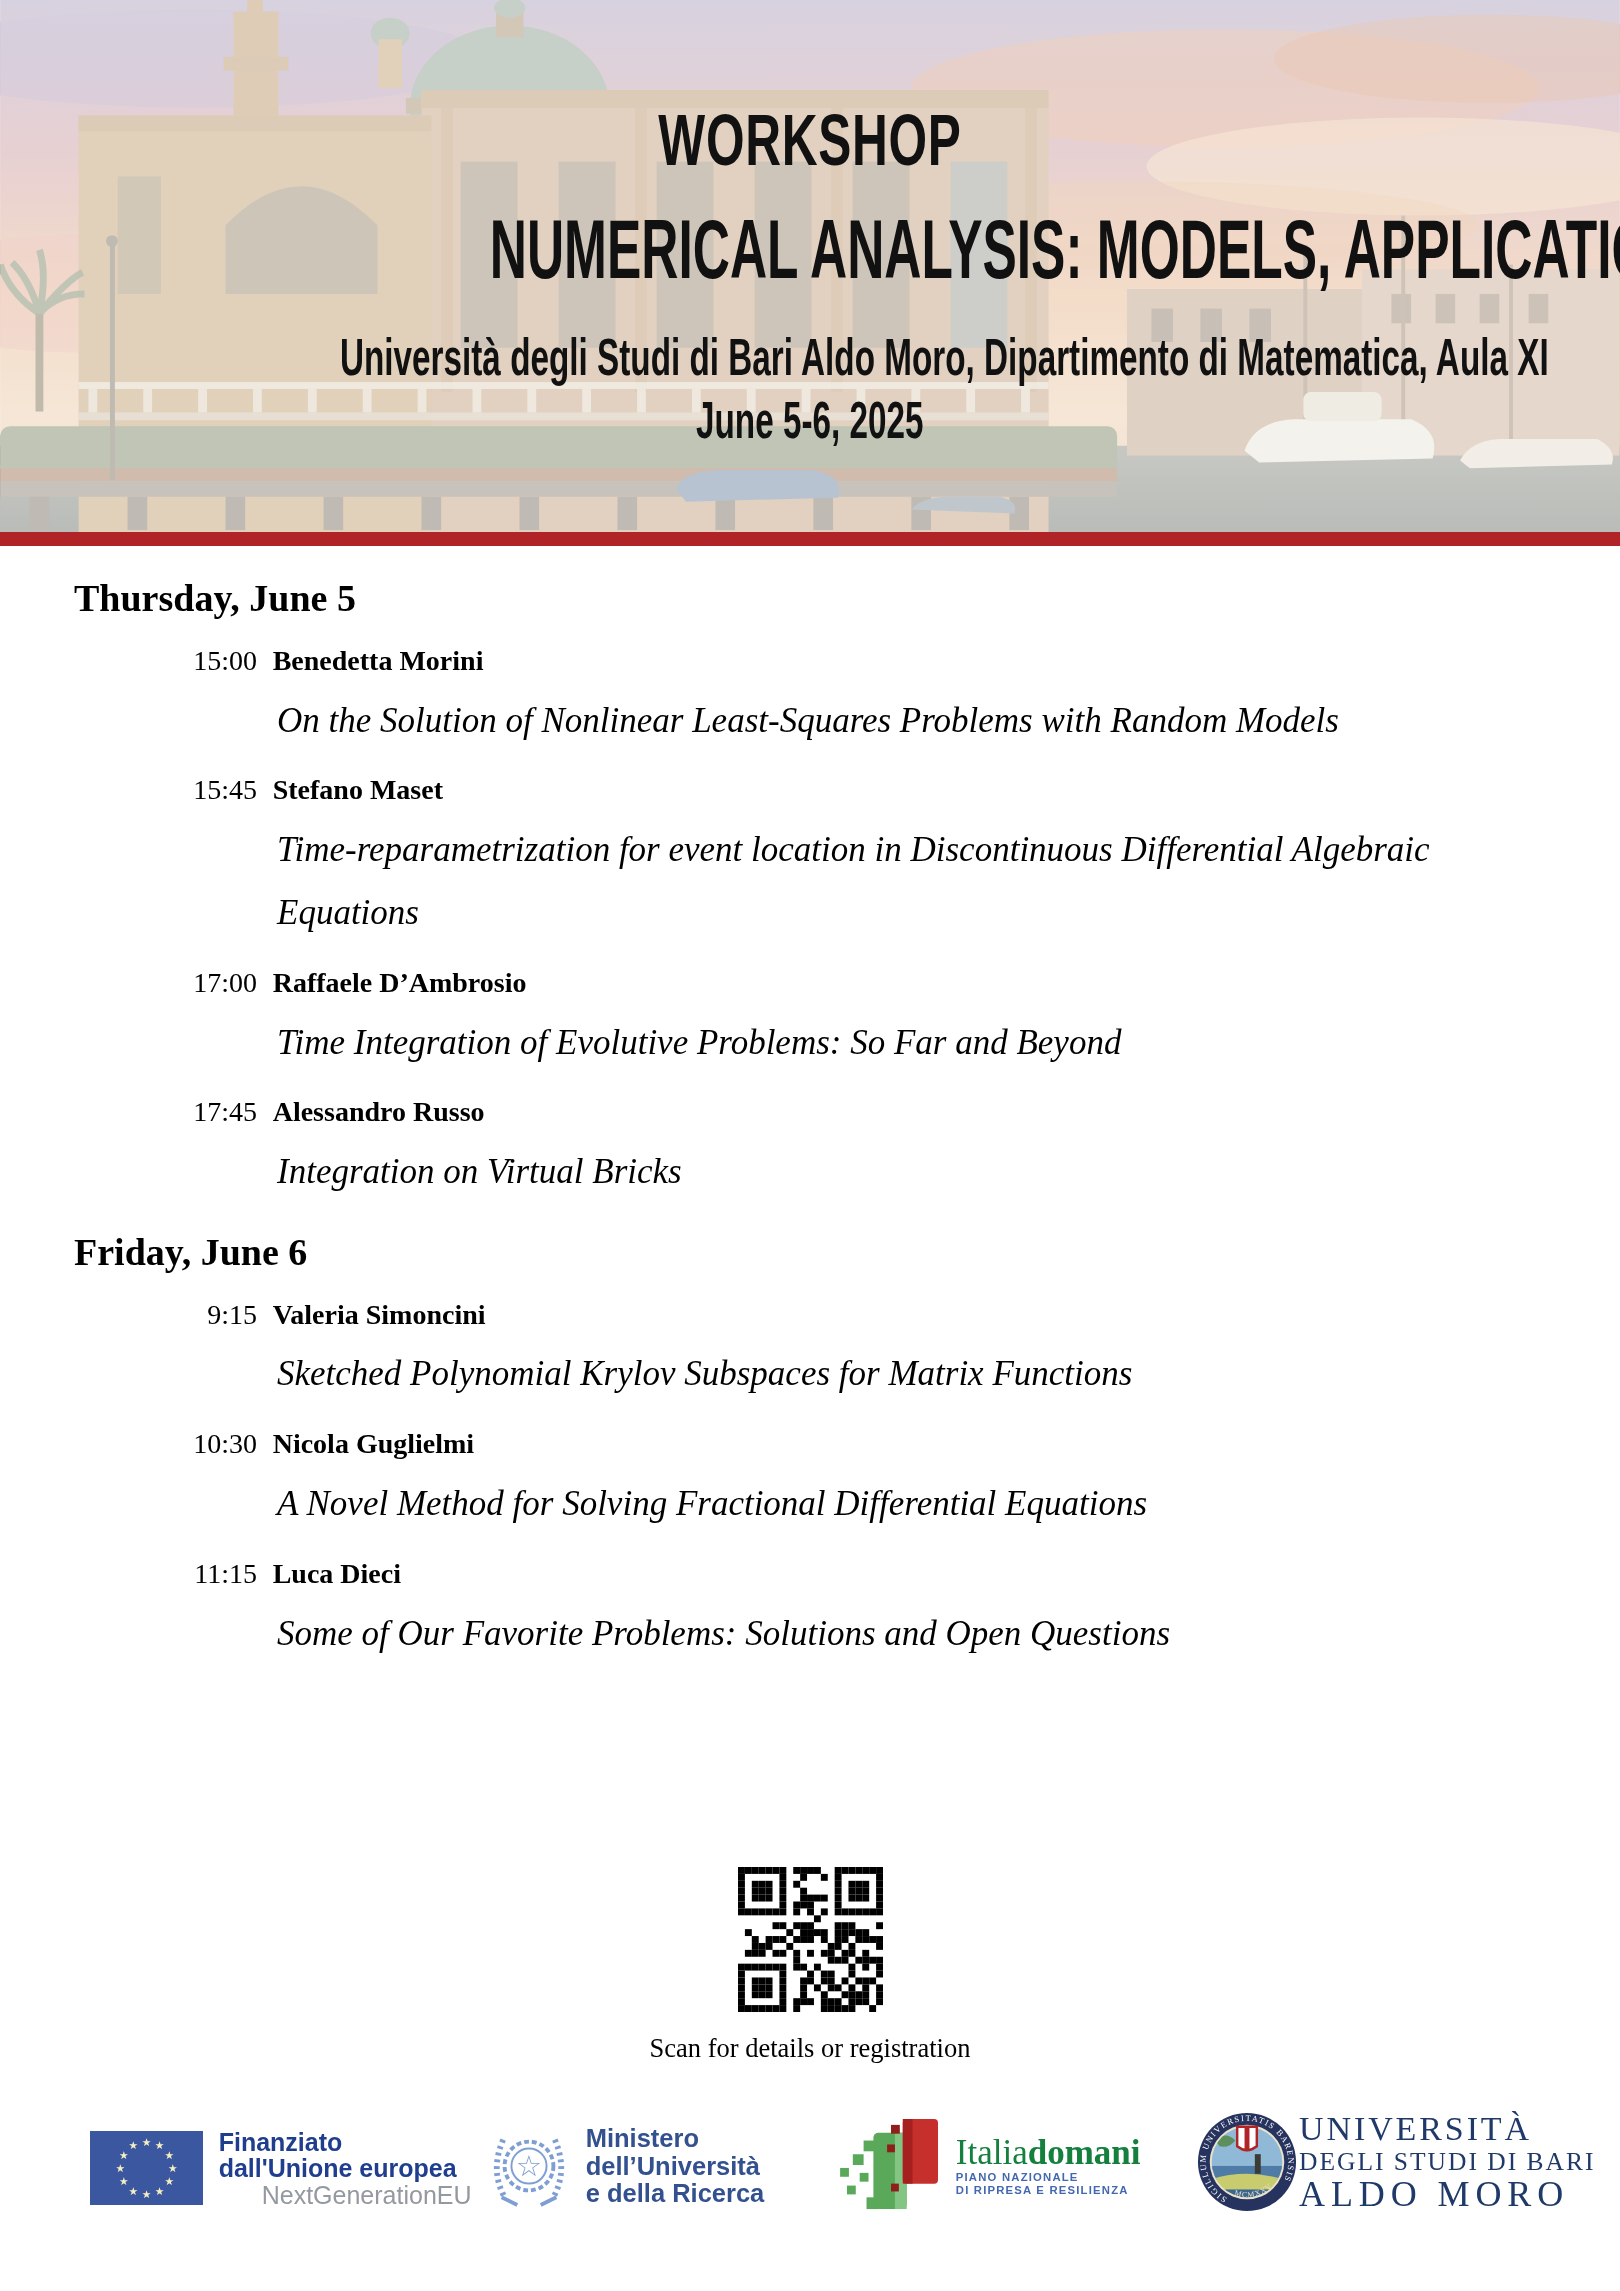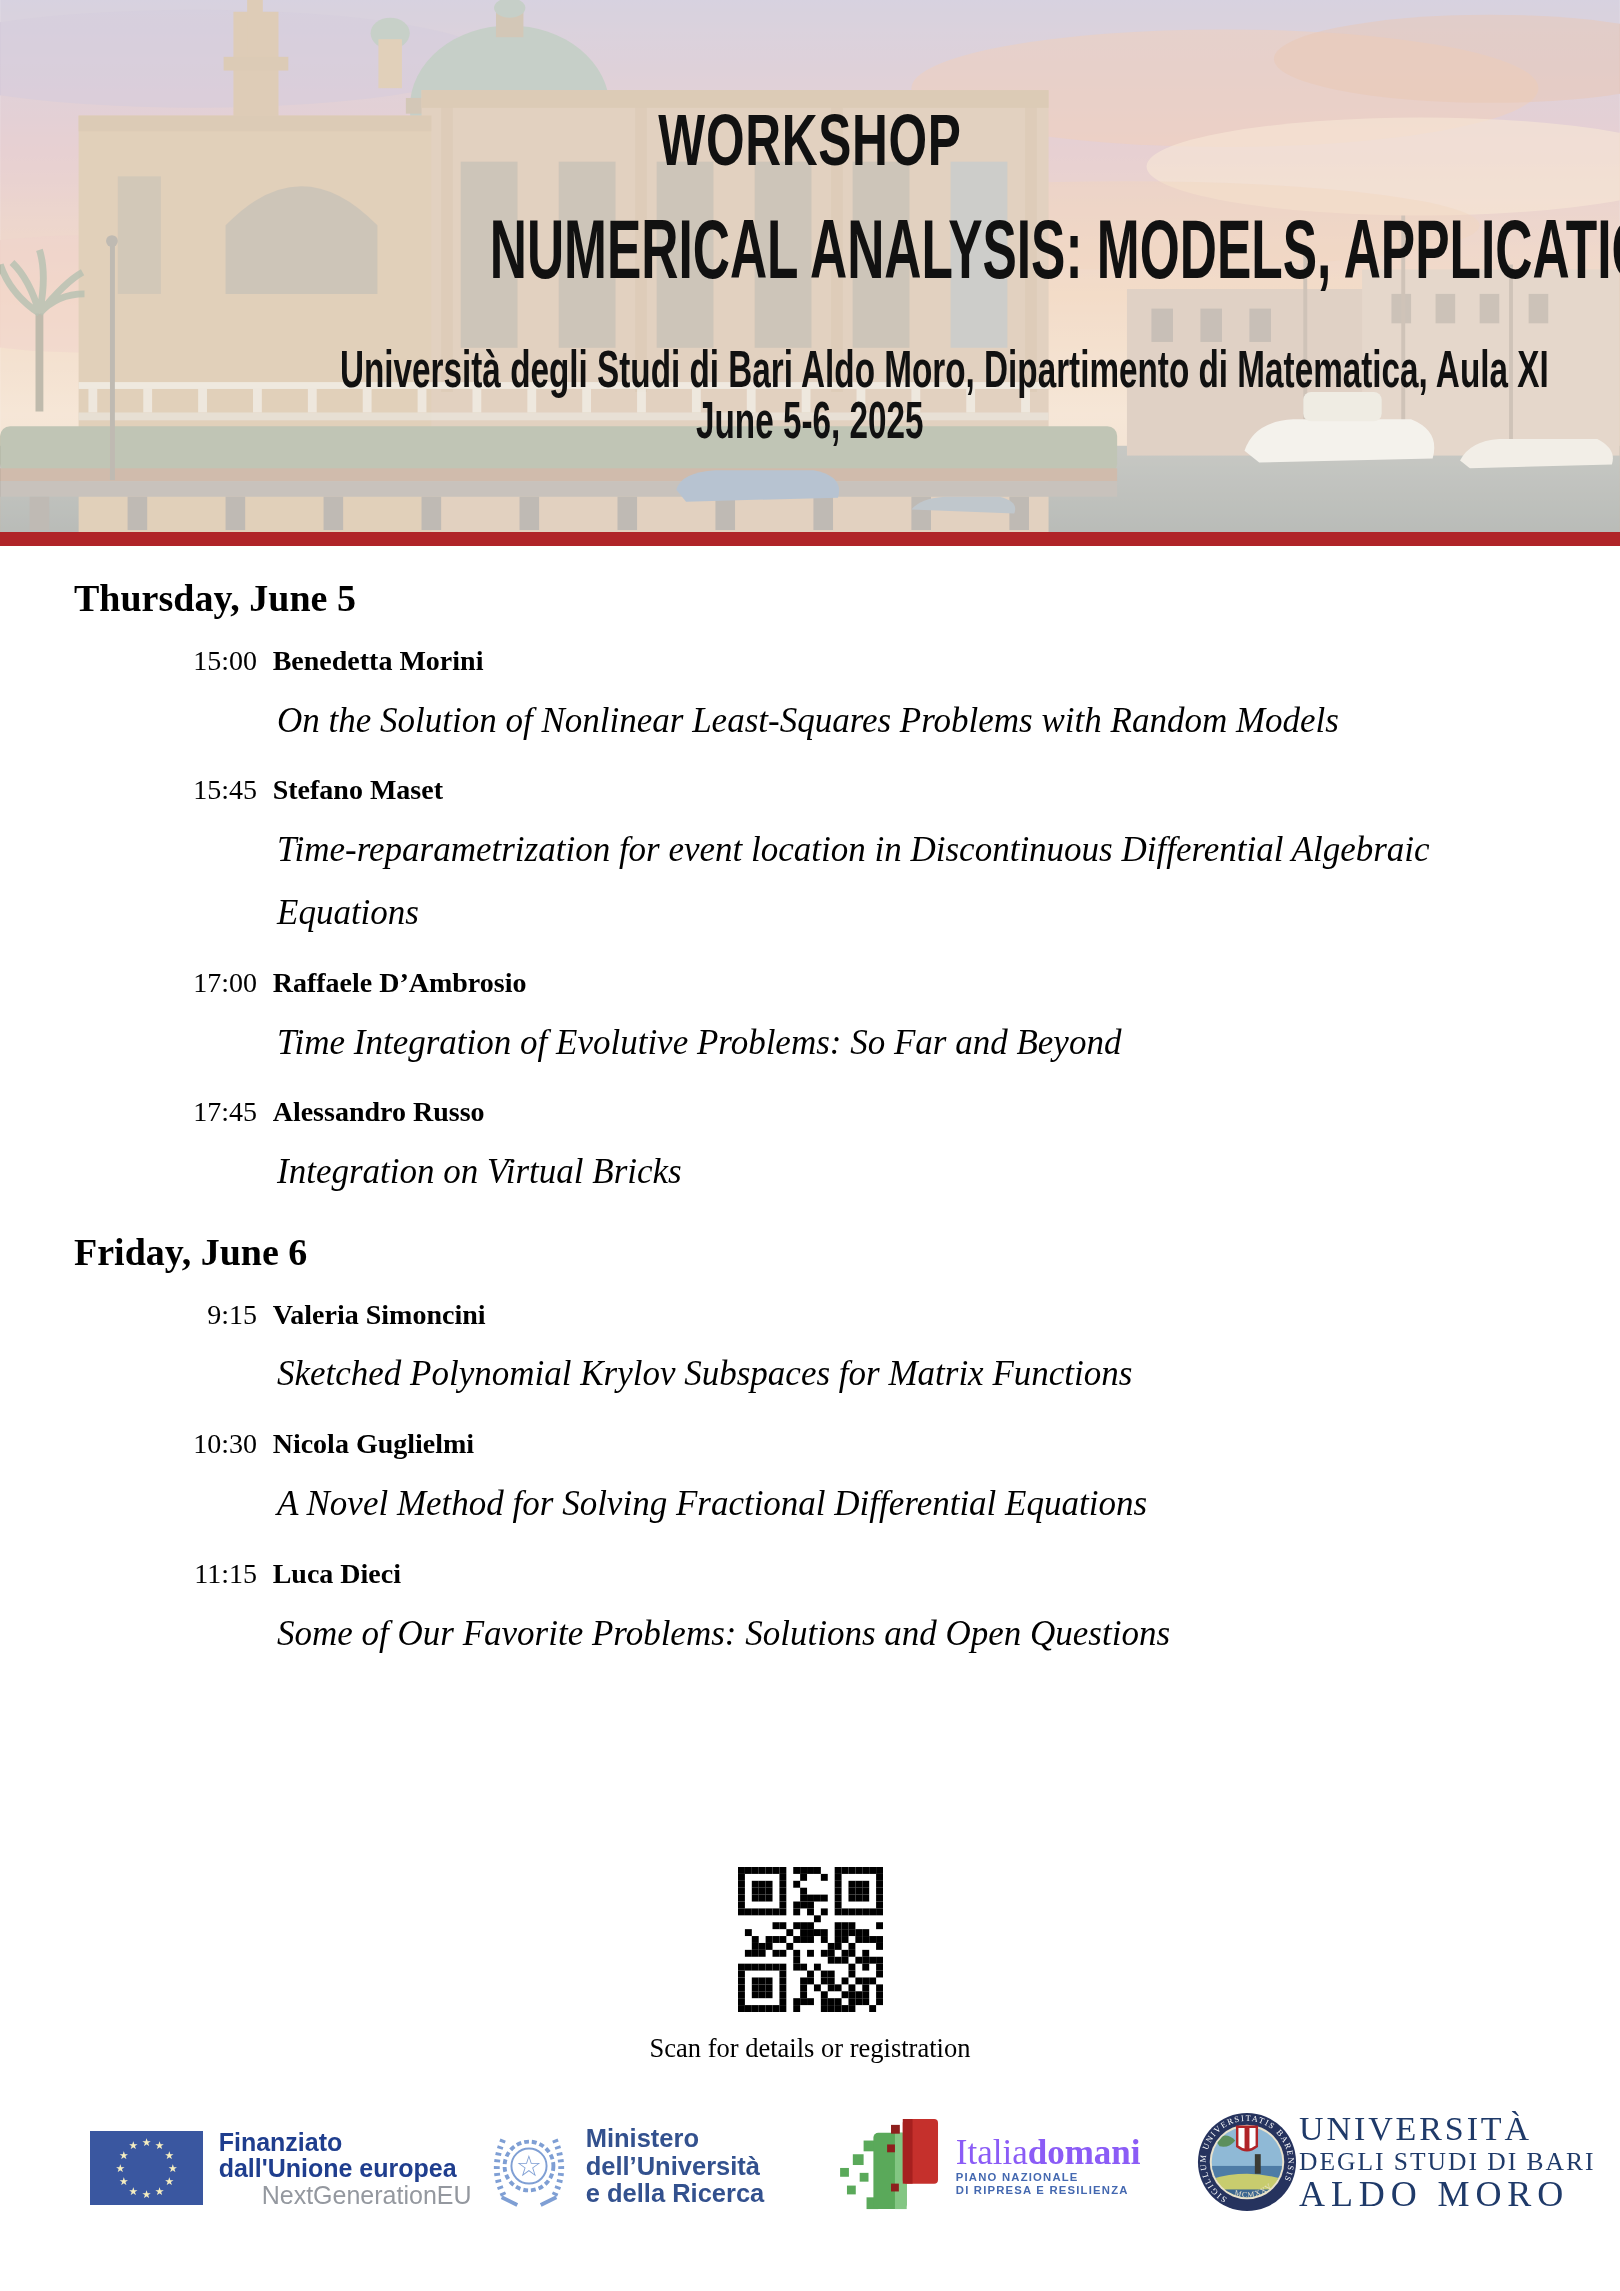--- a/index.html
+++ b/index.html
@@ -10,21 +10,21 @@
   .hero{position:absolute;top:0;left:0;width:1620px;height:628px;overflow:hidden;}
   .hero svg{display:block;}
   .red-bar{position:absolute;top:532px;left:0;width:1620px;height:13.7px;}
   .hero-text{position:absolute;left:0;width:100%;text-align:center;white-space:nowrap;
              font-family:"Liberation Sans","DejaVu Sans",sans-serif;font-weight:700;color:#111;}
   .hero-text>span{display:inline-block;transform-origin:50% 50%;}
   .ht1{top:98px;font-size:73px;}
   .ht1>span{transform:scaleX(.68);letter-spacing:1px;}
   .ht2{top:202px;font-size:83px;}
   .ht2>span{transform:scaleX(.62);}
-  .ht3{top:327px;font-size:52px;margin-top:12px;}
+  .ht3{top:327px;font-size:52px;}
   .ht3>span{transform:scaleX(.64);}
   .ht4{top:390px;font-size:52px;}
   .ht4>span{transform:scaleX(.64);}
 
   
   .program{position:absolute;top:546px;left:0;width:100%;}
   .sci-heading{margin:84px 0 0 0;text-align:center;font-size:34px;line-height:41px;font-weight:bold;}
   .day{margin:29px 0 0 74px;font-size:38px;line-height:47px;font-weight:bold;}
   .day.second{margin-top:25.5px;}
   .talk{margin-top:15.7px;}
@@ -43,21 +43,21 @@
           font-family:"Liberation Sans","DejaVu Sans",sans-serif;}
   .lg{position:absolute;display:flex;align-items:center;}
   .lg-eu{left:90px;top:21.6px;}
   .eu-flag{width:113px;height:74px;background:#3a57a0;position:relative;flex:0 0 auto;}
   .eu-text{margin-left:15.7px;line-height:26.5px;font-size:25px;color:#1f3e8e;font-weight:bold;white-space:nowrap;}
   .eu-text .ngeu{color:#94989f;font-weight:400;margin-left:43px;}
   .lg-min{left:488px;top:17.6px;}
   .min-text{margin-left:15.7px;font-size:25.5px;line-height:27.4px;font-weight:bold;color:#33518e;white-space:nowrap;}
   .lg-it{left:840px;top:11.8px;}
   .it-text{margin-left:11.8px;white-space:nowrap;}
-  .it-brand{font-family:"Liberation Serif","DejaVu Serif",serif;font-size:35px;color:#8b5cf6;line-height:37px;}
+  .it-brand{font-family:"Liberation Serif","DejaVu Serif",serif;font-size:35px;color:#15803d;line-height:37px;}
   .it-brand b{font-weight:bold;}
   .it-sub{font-size:11.3px;line-height:13.7px;letter-spacing:1.2px;color:#4468b0;font-weight:bold;}
   .lg-uniba{left:1196px;top:3.9px;}
   .uniba-text{margin-left:1px;font-family:"Liberation Serif","DejaVu Serif",serif;color:#1f3a69;white-space:nowrap;}
   .ub1{font-size:34px;line-height:36px;letter-spacing:2.9px;}
   .ub2{font-size:25.5px;line-height:29px;letter-spacing:2px;}
   .ub3{font-size:36px;line-height:37px;letter-spacing:5.9px;}
 </style>
 </head>
 <body>

